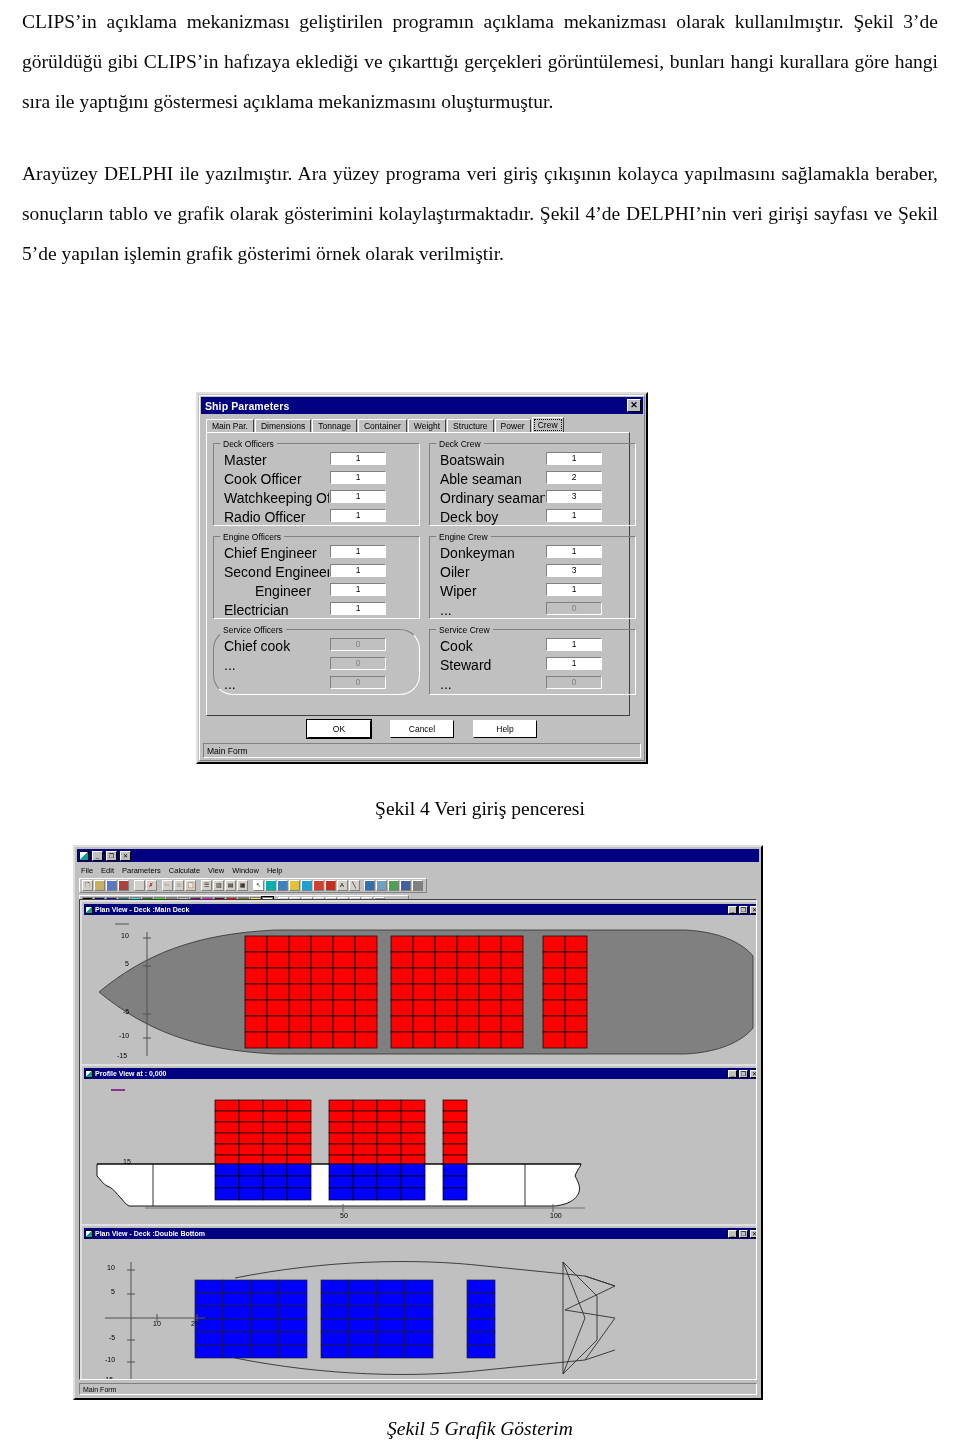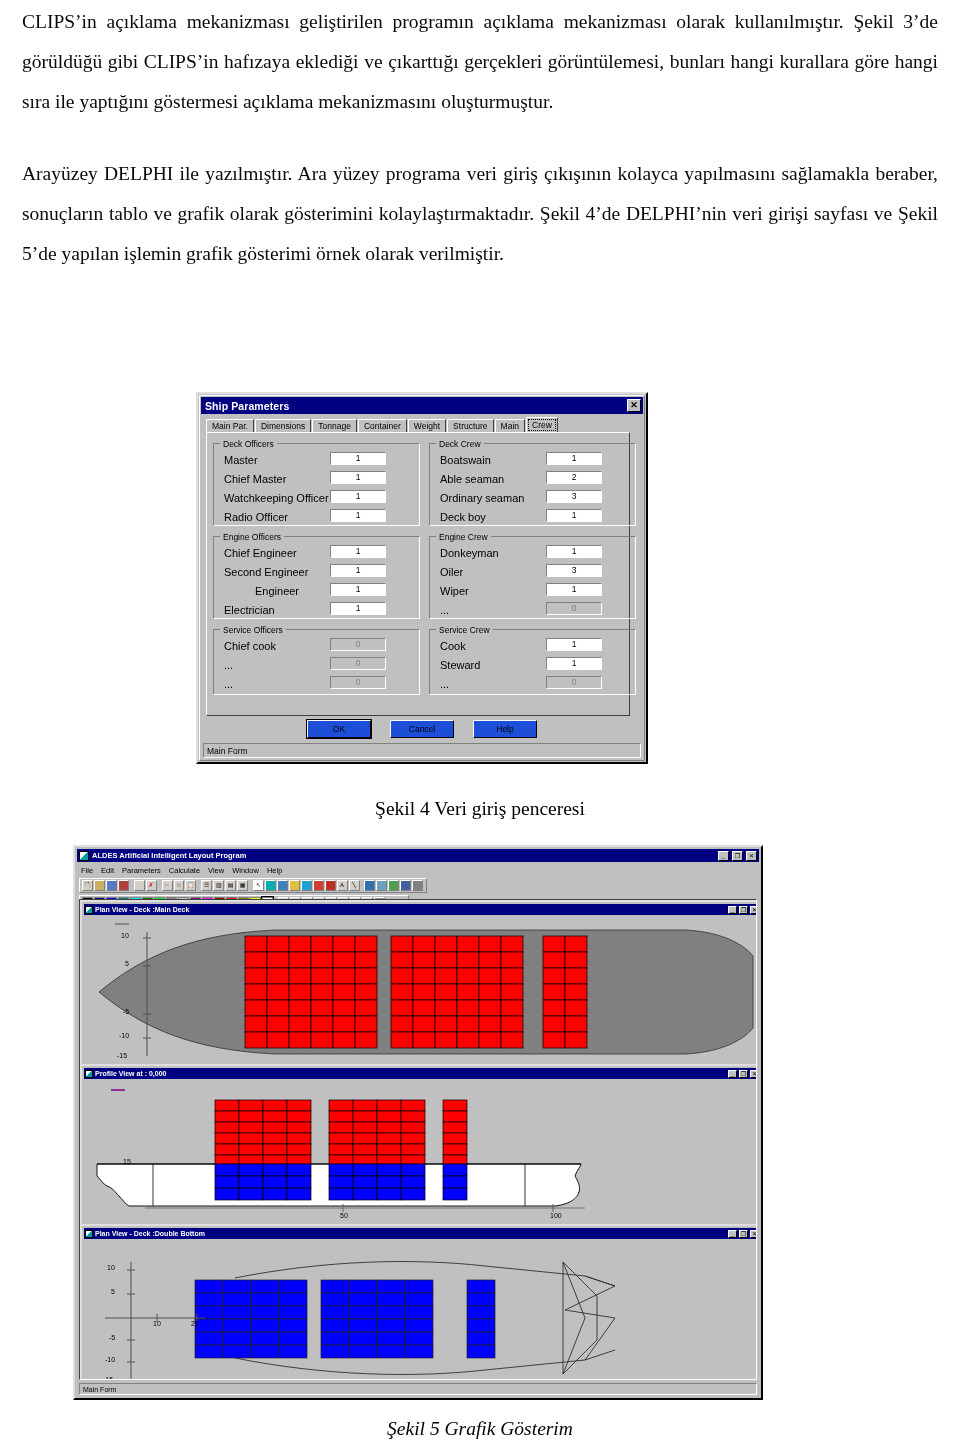--- a/index.html
+++ b/index.html
@@ -75,34 +75,34 @@
 
   .group {
     position:absolute;
     border:1px solid #fff; border-top-color:#808080; border-left-color:#808080;
   }
   .group > .g-label {
     position:absolute; top:-5px; left:6px; background:#c0c0c0;
     padding:0 3px; font-size:8.5px; color:#000; white-space:nowrap;
   }
   .field { position:absolute; display:flex; align-items:center; height:13px; }
-  .field .f-label { font-size:11px; color:#000; white-space:nowrap; }
+  .field .f-label { font-size:14px; color:#000; white-space:nowrap; }
   .f-input {
     position:absolute; width:56px; height:13px; background:#fff;
     border-top:1px solid #808080; border-left:1px solid #808080;
     border-right:1px solid #fff; border-bottom:1px solid #fff;
     outline:1px solid #c0c0c0;
     font-size:8.5px; text-align:center; line-height:11px; color:#000;
     font-family:"Liberation Sans", sans-serif;
   }
   .f-input.disabled { background:#c0c0c0; color:#808080; }
 
   .btnrow { position:absolute; left:0; right:0; top:326px; display:flex; justify-content:center; gap:19px; }
   .w-btn {
-    width:64px; height:18px; background:#1d4ed8;
+    width:64px; height:18px; background:#ffffff;
     border-top:1px solid #fff; border-left:1px solid #fff;
     border-right:1px solid #000; border-bottom:1px solid #000;
     font-size:8.5px; line-height:16px; text-align:center; color:#000;
     font-family:"Liberation Sans", sans-serif; cursor:default;
     position:relative;
   }
   .w-btn.default { box-shadow:0 0 0 1px #000; }
   .statusbar {
     position:absolute; left:5px; right:5px; bottom:4px; height:15px;
     border-top:1px solid #808080; border-left:1px solid #808080;
@@ -192,34 +192,34 @@
     <span class="tb-btn">✕</span>
   </div>
 
   <div class="tabstrip">
     <div class="tab">Main Par.</div>
     <div class="tab">Dimensions</div>
     <div class="tab">Tonnage</div>
     <div class="tab">Container</div>
     <div class="tab">Weight</div>
     <div class="tab">Structure</div>
-    <div class="tab">Main</div>
+    <div class="tab">Power</div>
     <div class="tab sel">Crew</div>
   </div>
 
   <div class="tabpage">
 
     <div class="group" style="left:6px; top:10px; width:207px; height:83px;">
       <span class="g-label">Deck Officers</span>
       <div class="field" style="left:10px; top:9px;">
           <span class="f-label">Master</span>
         </div>
       <div class="f-input" style="left:116px; top:8px;">1</div>
       <div class="field" style="left:10px; top:28px;">
-          <span class="f-label">Chief Master</span>
+          <span class="f-label">Cook Officer</span>
         </div>
       <div class="f-input" style="left:116px; top:27px;">1</div>
       <div class="field" style="left:10px; top:47px;">
           <span class="f-label">Watchkeeping Officer</span>
         </div>
       <div class="f-input" style="left:116px; top:46px;">1</div>
       <div class="field" style="left:10px; top:66px;">
           <span class="f-label">Radio Officer</span>
         </div>
       <div class="f-input" style="left:116px; top:65px;">1</div>
@@ -238,21 +238,21 @@
       <div class="field" style="left:10px; top:47px;padding-left:31px;">
           <span class="f-label">Engineer</span>
         </div>
       <div class="f-input" style="left:116px; top:46px;">1</div>
       <div class="field" style="left:10px; top:66px;">
           <span class="f-label">Electrician</span>
         </div>
       <div class="f-input" style="left:116px; top:65px;">1</div>
     </div>
 
-    <div class="group" style="left:6px; top:196px; width:207px; height:66px;">
+    <div class="group" style="left:6px; top:196px; width:207px; height:66px;border-radius:20px;">
       <span class="g-label">Service Officers</span>
       <div class="field" style="left:10px; top:9px;">
           <span class="f-label">Chief cook</span>
         </div>
       <div class="f-input disabled" style="left:116px; top:8px;">0</div>
       <div class="field" style="left:10px; top:28px;">
           <span class="f-label">...</span>
         </div>
       <div class="f-input disabled" style="left:116px; top:27px;">0</div>
       <div class="field" style="left:10px; top:47px;">
@@ -326,21 +326,20 @@
 
   <div class="statusbar">Main Form</div>
 </div>
 
 <div class="caption" style="top:798px;">Şekil 4 Veri giriş penceresi</div>
 
 <div id="aldes" class="w95">
 
   <div class="app-title">
     <span class="app-icon"></span>
-    <span class="tb-title">ALDES Artificial Intelligent Layout Program</span>
     <span class="mini-btn">_</span>
     <span class="mini-btn">❐</span>
     <span class="mini-btn">✕</span>
   </div>
 
   <div class="menubar">
     <span>File</span>
     <span>Edit</span>
     <span>Parameters</span>
     <span>Calculate</span>

